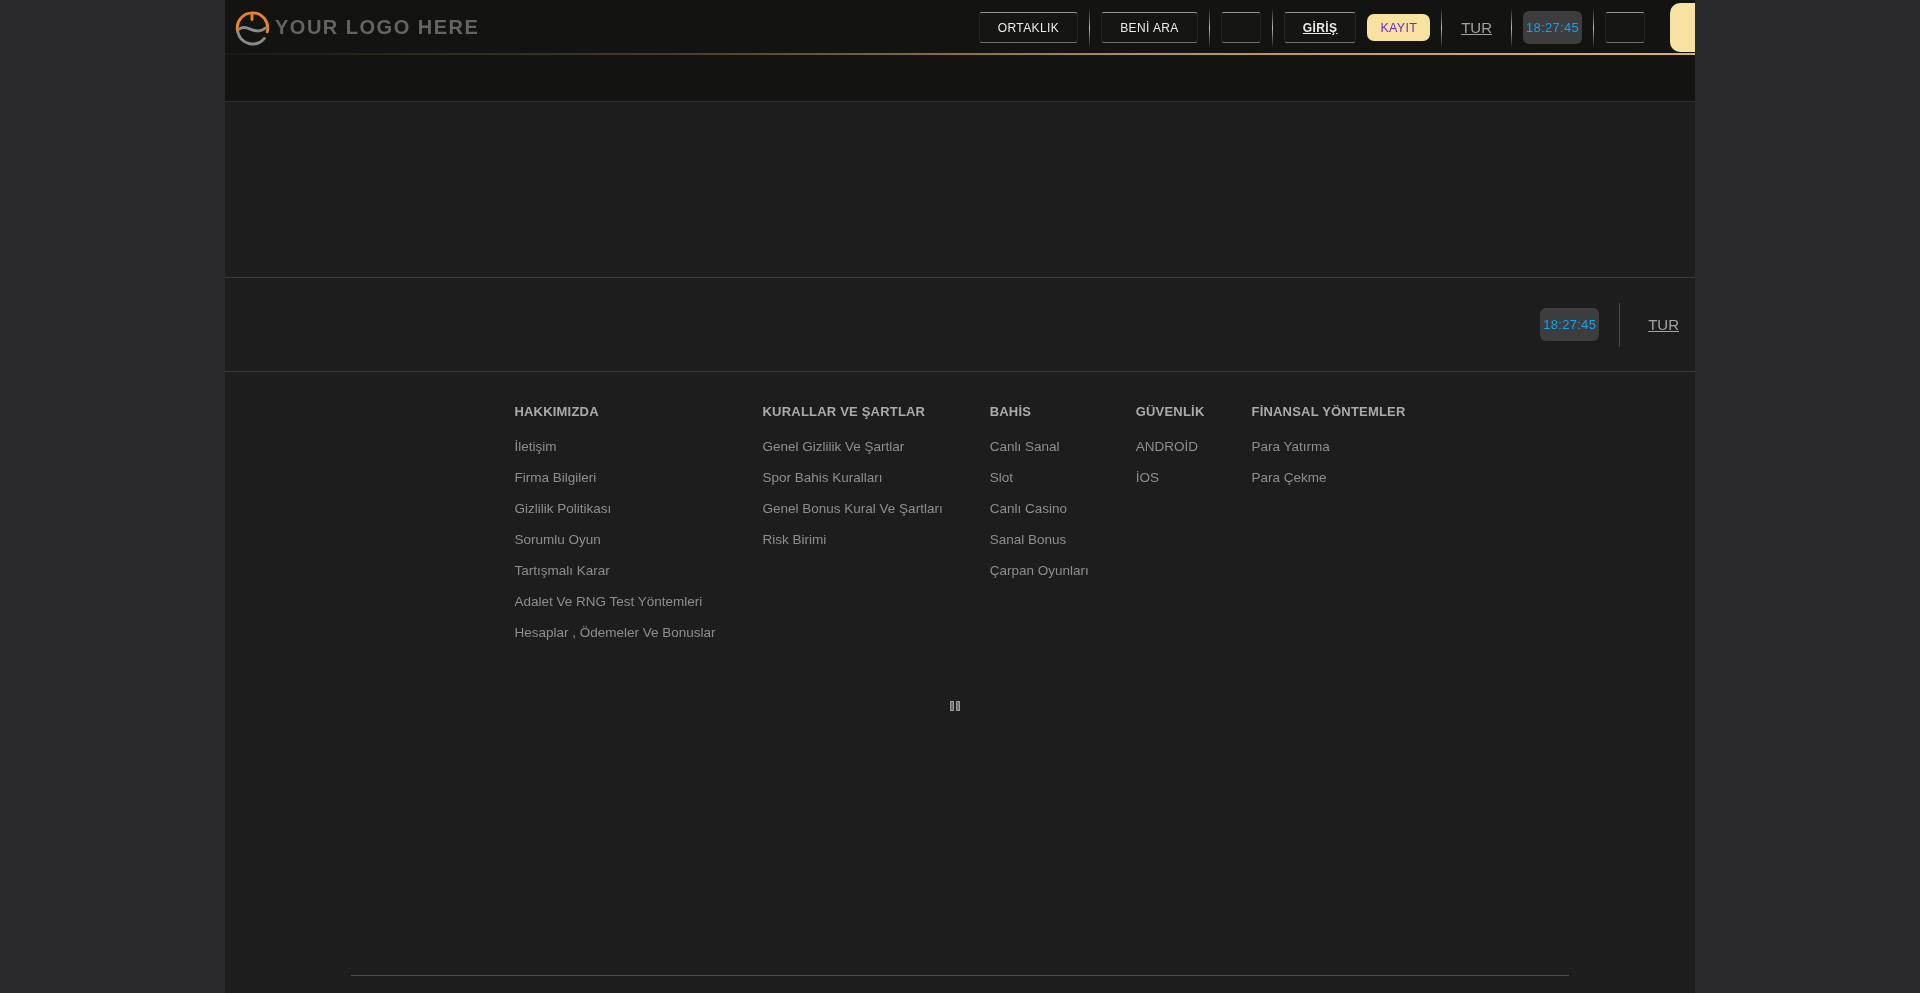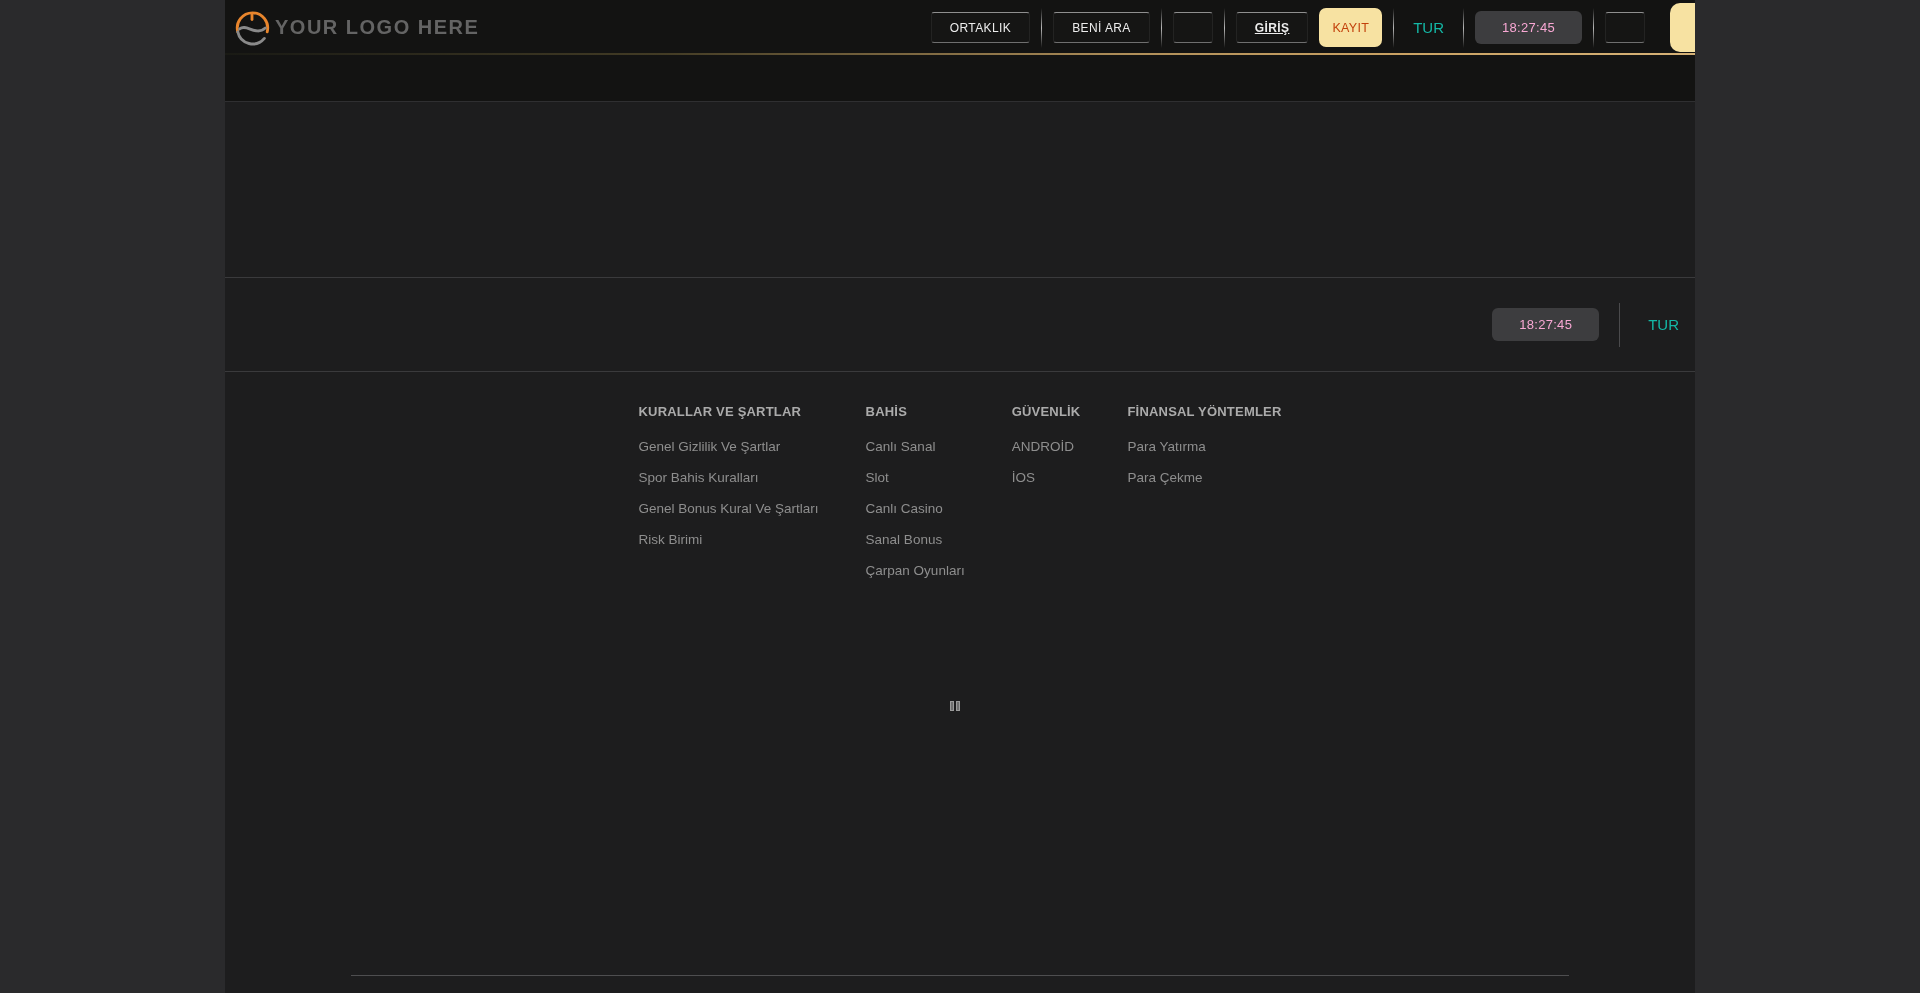--- a/index.html
+++ b/index.html
@@ -38,32 +38,32 @@
     background:#151514;
     border:1px solid; border-color:#8f8f8f #232322 #6f6f6f #232322;
     border-radius:3px;
     color:#ececec; font-size:12px; letter-spacing:0.4px;
     display:flex; align-items:center; justify-content:center;
     cursor:pointer; white-space:nowrap;
   }
   .nav-btn.empty { padding:0; width:40px; }
   .nav-btn.link-style span { text-decoration:underline; font-weight:bold; }
   .btn-cream {
-    height:39px; padding:0 13px; background:#f7e2a2; color:#c2410c;
+    height:27px; padding:0 13px; background:#f7e2a2; color:#6d28d9;
     border:none; border-radius:7px; font-size:12.5px; letter-spacing:0.3px;
     display:flex; align-items:center; justify-content:center; cursor:pointer;
   }
   .vsep {
     width:1px; height:40px;
     background:linear-gradient(180deg, rgba(255,255,255,0), rgba(255,255,255,0.7) 50%, rgba(255,255,255,0));
   }
-  .lang-label { color:#14b8a6; font-size:15px; padding:0 8px; white-space:nowrap; }
+  .lang-label { color:#a3a3a3; font-size:15px; padding:0 8px; white-space:nowrap;text-decoration:underline; }
   .clock-badge {
-    background:#3d3d3f; border-radius:6px; color:#f9a8d4; font-size:13px;
-    height:33px; padding:0 27px; display:flex; align-items:center; justify-content:center;
+    background:#3d3d3f; border-radius:6px; color:#0ea5e9; font-size:13px;
+    height:33px; padding:0 3px; display:flex; align-items:center; justify-content:center;
     letter-spacing:0.3px;
   }
   .cream-tab {
     width:25px; height:49px; background:#f7e2a2;
     border-radius:10px 0 0 10px; margin-left:14px; align-self:center;
   }
 
   
   .section-empty { height:176px; background:#1d1d1e; border-bottom:1px solid #3a3a3c; }
   .clock-row {
@@ -148,20 +148,30 @@
 
   <div class="clock-row">
     <div class="clock-badge">18:27:45</div>
     <div class="vsep2"></div>
     <span class="lang-label">TUR</span>
   </div>
 
   <div class="footer">
     <div class="footer-columns">
         <div class="footer-col">
+          <h4>HAKKIMIZDA</h4>
+          <a>İletişim</a>
+          <a>Firma Bilgileri</a>
+          <a>Gizlilik Politikası</a>
+          <a>Sorumlu Oyun</a>
+          <a>Tartışmalı Karar</a>
+          <a>Adalet Ve RNG Test Yöntemleri</a>
+          <a>Hesaplar , Ödemeler Ve Bonuslar</a>
+        </div>
+        <div class="footer-col">
           <h4>KURALLAR VE ŞARTLAR</h4>
           <a>Genel Gizlilik Ve Şartlar</a>
           <a>Spor Bahis Kuralları</a>
           <a>Genel Bonus Kural Ve Şartları</a>
           <a>Risk Birimi</a>
         </div>
         <div class="footer-col">
           <h4>BAHİS</h4>
           <a>Canlı Sanal</a>
           <a>Slot</a>

